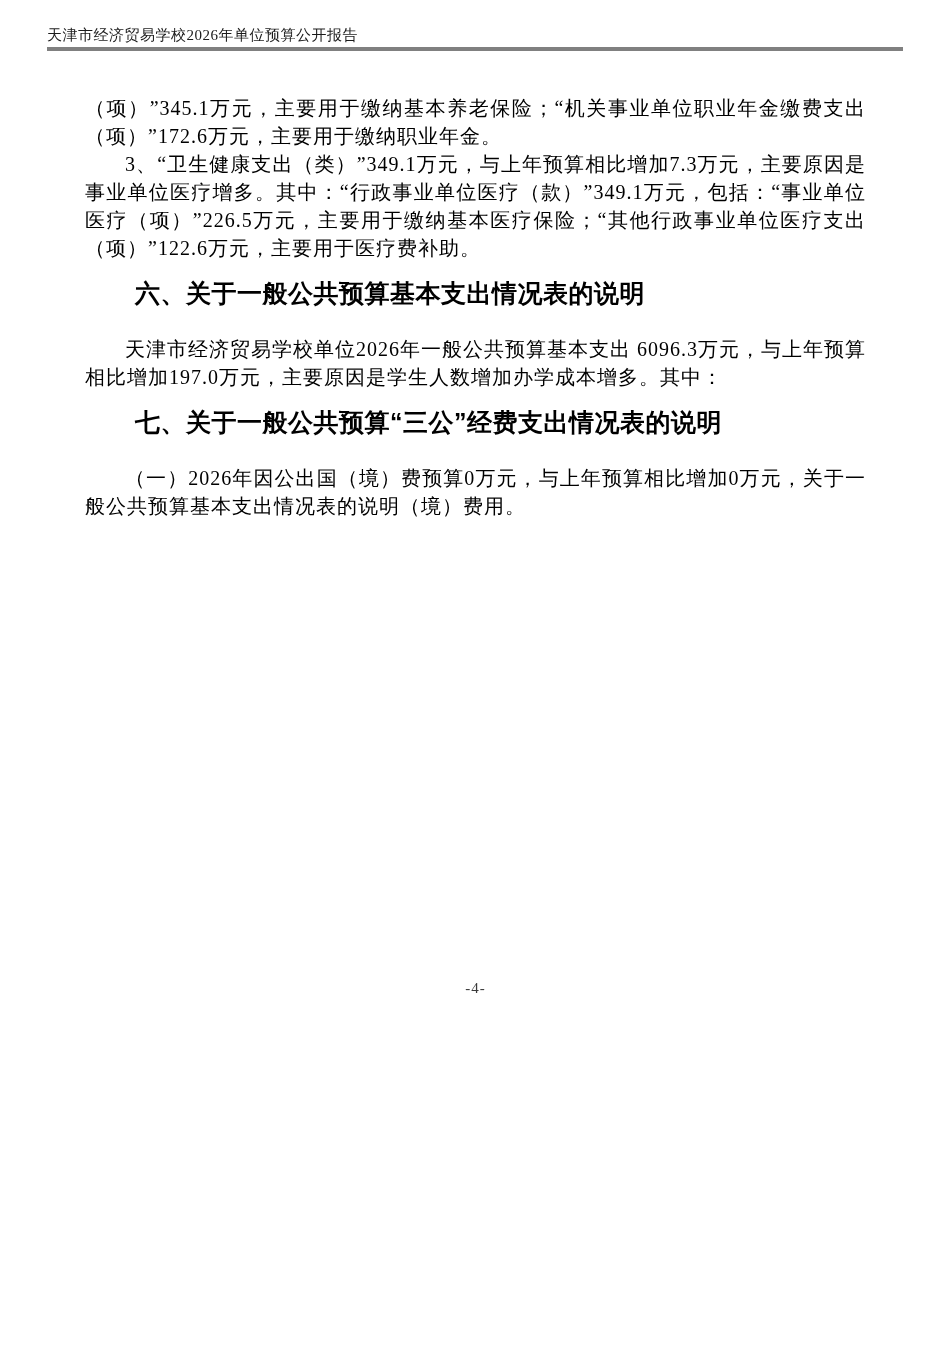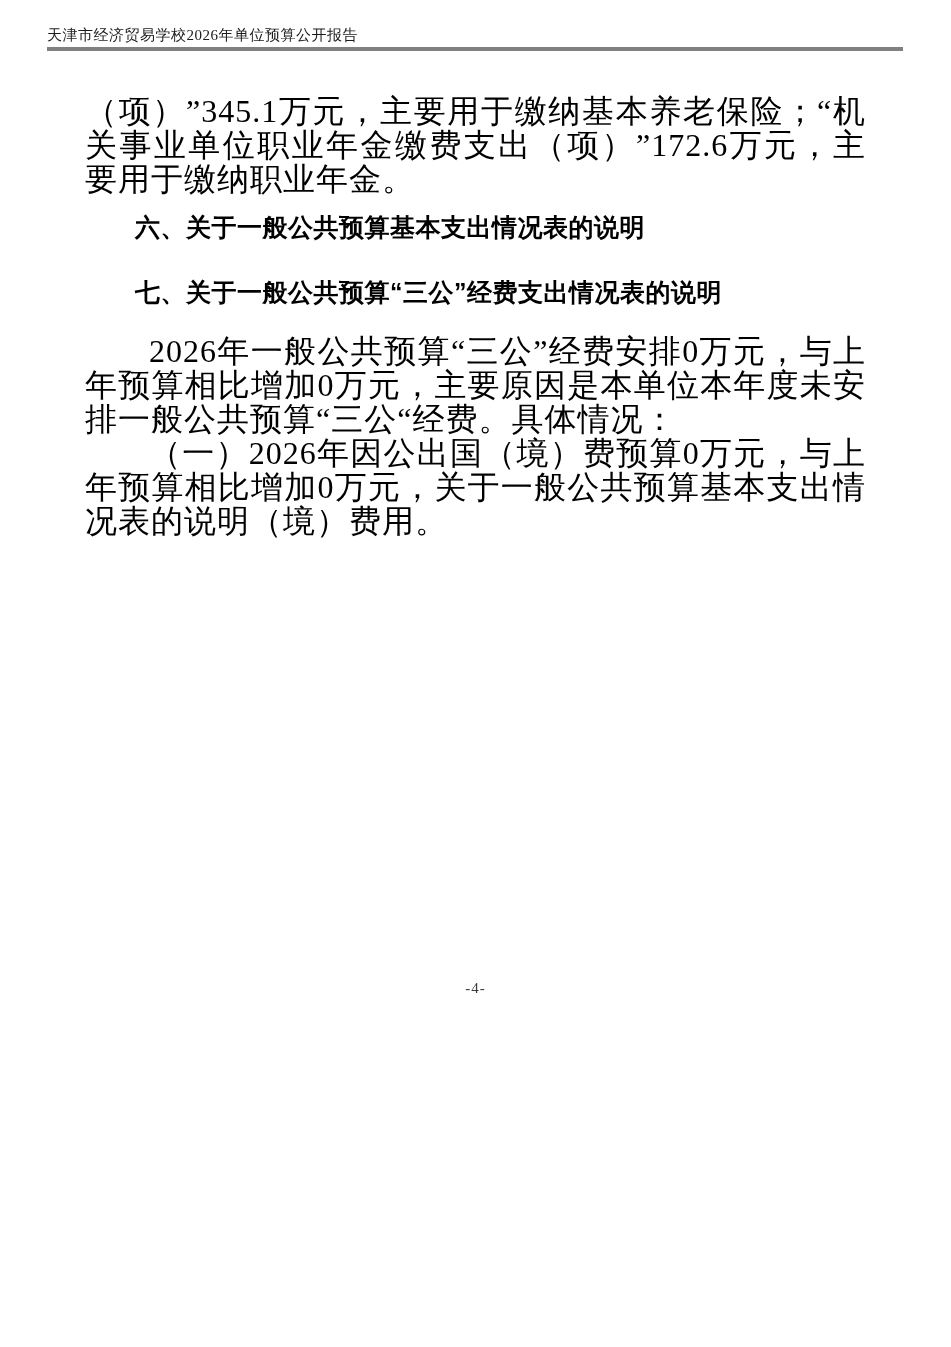--- a/index.html
+++ b/index.html
@@ -35,22 +35,22 @@
     height: 4px;
   }
   .doc-body {
     position: absolute;
     left: 85px;
     top: 94px;
     width: 781px;
   }
   .body-p {
     margin: 0;
-    font-size: 32px;
-    line-height: 34px;
+    font-size: 20px;
+    line-height: 28px;
     letter-spacing: 1px;
     text-align: justify;
     text-indent: 2em;
     color: #000000;
     font-family: "Liberation Serif", serif;
   }
   .body-p.no-indent {
     text-indent: 0;
   }
   .section-heading {
@@ -82,23 +82,24 @@
 
 <div class="page">
 
   <div class="doc-header">
     <div class="doc-header-title">天津市经济贸易学校2026年单位预算公开报告</div>
     <div class="doc-header-rule" style="background: rgb(128, 128, 128);"></div>
   </div>
 
   <div class="doc-body">
     <p class="body-p no-indent">（项）”345.1万元，主要用于缴纳基本养老保险；“机关事业单位职业年金缴费支出（项）”172.6万元，主要用于缴纳职业年金。</p>
+    <p class="body-p">3、“卫生健康支出（类）”349.1万元，与上年预算相比增加7.3万元，主要原因是事业单位医疗增多。其中：“行政事业单位医疗（款）”349.1万元，包括：“事业单位医疗（项）”226.5万元，主要用于缴纳基本医疗保险；“其他行政事业单位医疗支出（项）”122.6万元，主要用于医疗费补助。</p>
     <h2 class="section-heading">六、关于一般公共预算基本支出情况表的说明</h2>
+    <p class="body-p">天津市经济贸易学校单位2026年一般公共预算基本支出 6096.3万元，与上年预算相比增加197.0万元，主要原因是学生人数增加办学成本增多。其中：</p>
     <h2 class="section-heading">七、关于一般公共预算“三公”经费支出情况表的说明</h2>
-    <p class="body-p">2026年一般公共预算“三公”经费安排0万元，与上年预算相比增加0万元，主要原因是本单位本年度未安排一般公共预算“三公“经费。具体情况：</p>
     <p class="body-p">（一）2026年因公出国（境）费预算0万元，与上年预算相比增加0万元，关于一般公共预算基本支出情况表的说明（境）费用。</p>
   </div>
 
   <div class="doc-footer">
     <span class="page-number">-4-</span>
   </div>
 
 </div>
 
 </body></html>

